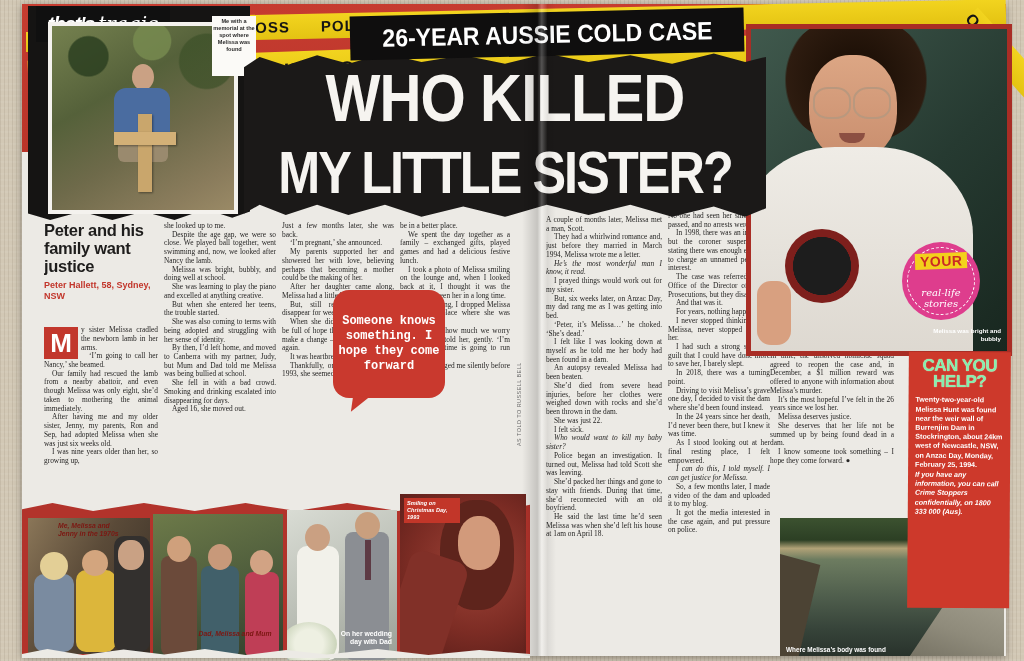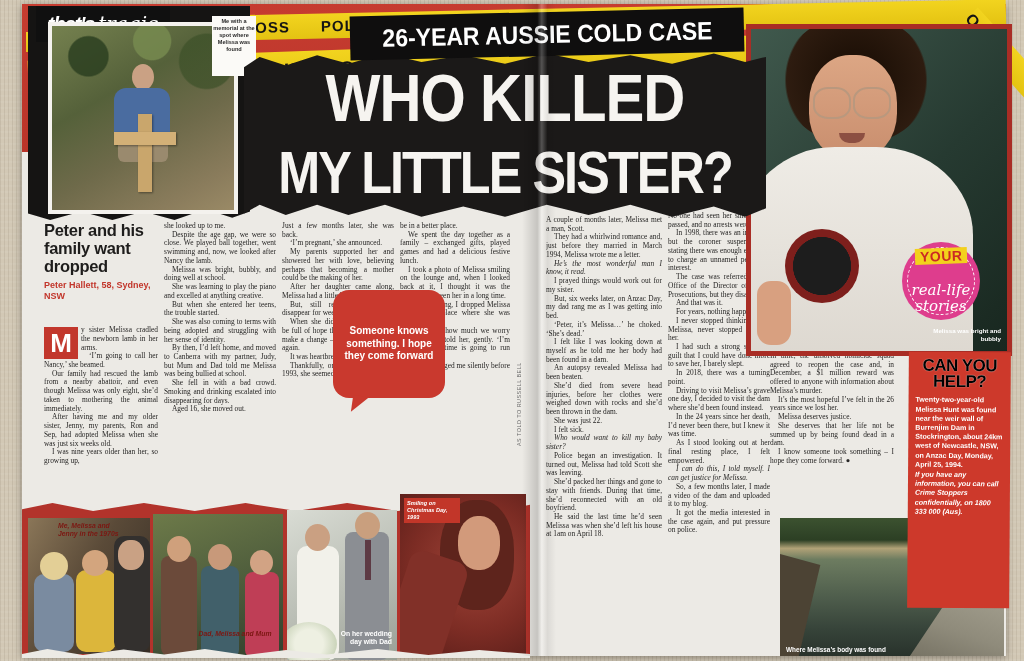--- a/index.html
+++ b/index.html
@@ -59,21 +59,21 @@
   #mel-glass-l{left:62px;} #mel-glass-r{left:102px;}
   #mel-smile{position:absolute;left:88px;top:104px;width:26px;height:10px;border-radius:0 0 20px 20px;background:#8c4f42;}
   #mel-shirt{position:absolute;left:-8px;top:118px;width:230px;height:210px;border-radius:40% 42% 0 0;background:linear-gradient(180deg,#efece6,#ddd8d0);}
   #mel-logo{position:absolute;left:34px;top:200px;width:74px;height:74px;border-radius:50%;background:radial-gradient(circle,#1d1d1d 55%,#7e1f1c 56% 75%,#1d1d1d 76%);}
   #mel-hand{position:absolute;left:6px;top:252px;width:34px;height:64px;border-radius:14px;background:#d8a080;}
   #melcaption{position:absolute;right:6px;bottom:8px;color:#fff;font-size:6.2px;font-weight:bold;text-align:right;line-height:1.3;width:70px;}
   
   #badge{left:880px;top:238px;width:78px;height:78px;border-radius:50%;background:#de3d8d;z-index:9;
     outline:1.5px dashed #fff;outline-offset:-6px;display:flex;flex-direction:column;align-items:center;justify-content:center;}
   #badge .your{background:#f3d11c;color:#cb2a24;font-weight:bold;font-size:14px;padding:0 5px;transform:rotate(-2deg);letter-spacing:.5px;}
-  #badge .rls{color:#fff;font-family:"DejaVu Serif",serif;font-style:italic;font-size:15px;text-align:center;line-height:1.1;margin-top:18px;}
+  #badge .rls{color:#fff;font-family:"DejaVu Serif",serif;font-style:italic;font-size:10px;text-align:center;line-height:1.1;margin-top:18px;}
   
   .body-col{position:absolute;font-family:"Liberation Serif","DejaVu Serif",serif;font-size:7.4px;line-height:1.18;
     color:#262524;text-align:justify;overflow:hidden;z-index:2;}
   .body-col p{margin:0;text-indent:8px;}
   .body-col p:first-child{text-indent:0;}
   .body-col p.em{font-style:italic;}
   #colA{left:22px;top:218px;width:114px;height:294px;}
   #colB{left:142px;top:218px;width:112px;height:292px;}
   #colC{left:260px;top:218px;width:112px;height:292px;}
   #colD{left:378px;top:218px;width:110px;height:292px;}
@@ -84,27 +84,27 @@
     color:#1e1d1c;letter-spacing:-.3px;text-align:left;margin-bottom:5px;}
   #colA-byline{font-family:"Liberation Sans",sans-serif;font-size:9px;font-weight:bold;color:#c2362b;
     line-height:1.2;text-align:left;margin-bottom:24px;}
   .dropcap{float:left;width:34px;height:32px;background:#c2372c;color:#fff;font-family:"Liberation Sans",sans-serif;
     font-weight:bold;font-size:26px;line-height:32px;text-align:center;margin:1px 3px 0 0;}
   #credit{left:494px;top:330px;width:10px;height:140px;z-index:3;color:#6a6a6a;font-size:5.4px;letter-spacing:.5px;
     writing-mode:vertical-rl;transform:rotate(180deg);text-align:center;}
   
   #bubble{left:311px;top:286px;width:104px;height:100px;background:#c9392e;border-radius:16px;z-index:5;
     display:flex;align-items:center;justify-content:center;padding:4px;}
-  #bubble span{color:#fff;font-family:Liberation Sans, sans-serif;font-weight:bold;font-size:10px;line-height:1.25;text-align:center;}
+  #bubble span{color:#fff;font-family:Liberation Mono, monospace;font-weight:bold;font-size:12px;line-height:1.25;text-align:center;}
   #bubble-tail{left:330px;top:392px;width:0;height:0;z-index:5;
     border-top:17px solid #c9392e;border-right:16px solid transparent;transform:rotate(8deg);}
   
   #helpbox{left:886px;top:348px;width:102px;height:256px;background:#cd392b;z-index:8;transform:rotate(.4deg);
     padding:6px 7px;box-sizing:border-box;}
-  #help-title{color:#000000;font-weight:bold;font-size:17px;line-height:.95;text-align:center;letter-spacing:-.5px;
+  #help-title{color:#86efac;font-weight:bold;font-size:17px;line-height:.95;text-align:center;letter-spacing:-.5px;
     text-shadow:0 0 1px #fff;margin-bottom:6px;white-space:pre-line;}
   #help-body{color:#fff;font-size:7.1px;font-weight:bold;line-height:1.3;}
   #help-italic{font-style:italic;display:block;margin-top:1px;}
   
   #photostrip{left:0;top:496px;width:508px;height:156px;background:#b2332b;z-index:3;
     clip-path:polygon(0 6%,6% 2%,14% 7%,24% 2%,34% 7%,44% 2%,54% 7%,64% 2%,74% 7%,84% 2%,94% 7%,100% 3%,100% 100%,0 100%);}
   .strip-photo{position:absolute;overflow:hidden;z-index:4;}
   #p1{left:6px;top:514px;width:122px;height:136px;background:linear-gradient(120deg,#8a7658 0%,#5a4a38 45%,#352c24 100%);}
   #p1 .boy{position:absolute;left:6px;top:56px;width:40px;height:78px;border-radius:10px;background:#7a8ba0;}
   #p1 .boyhead{position:absolute;left:12px;top:34px;width:28px;height:28px;border-radius:50%;background:#e3cf96;}
@@ -200,21 +200,21 @@
       <div id="melcaption">Melissa was bright and bubbly</div>
     </div>
 
     <div class="abs" id="badge">
       <span class="your">YOUR</span>
       <span class="rls" style="white-space:pre-line;">real-life
 stories</span>
     </div>
 
     <div class="body-col" id="colA">
-      <div id="colA-head">Peter and his family want dropped</div>
+      <div id="colA-head">Peter and his family want justice</div>
       <div id="colA-byline">Peter Hallett, 58, Sydney, NSW</div>
       <div>
           <p><span class="dropcap">M</span>y sister Melissa cradled the newborn lamb in her arms.</p>
           <p>‘I’m going to call her Nancy,’ she beamed.</p>
           <p>Our family had rescued the lamb from a nearby abattoir, and even though Melissa was only eight, she’d taken to mothering the animal immediately.</p>
           <p>After having me and my older sister, Jenny, my parents, Ron and Sep, had adopted Melissa when she was just six weeks old.</p>
           <p>I was nine years older than her, so growing up,</p>
         </div>
     </div>
     <div class="body-col" id="colB">
@@ -291,21 +291,21 @@
 
     <div class="abs" id="bubble">
       <span>Someone knows something. I hope they come forward</span>
     </div>
     <div class="abs" id="bubble-tail"></div>
 
     <div class="abs" id="helpbox">
       <div id="help-title">CAN YOU
 HELP?</div>
       <div id="help-body">
-        <span>Twenty-two-year-old Melissa Hunt was found near the weir wall of Burrenjim Dam in Stockrington, about 24km west of Newcastle, NSW, on Anzac Day, Monday, April 25, 1994. </span>
+        <span>Twenty-two-year-old Melissa Hunt was found near the weir wall of Burrenjim Dam in Stockrington, about 24km west of Newcastle, NSW, on Anzac Day, Monday, February 25, 1994. </span>
         <span id="help-italic">If you have any information, you can call Crime Stoppers confidentially, on 1800 333 000 (Aus).</span>
       </div>
     </div>
 
     <div class="abs" id="photostrip"></div>
 
     <div class="abs strip-photo" id="p1">
       <div class="boy"></div>
         <div class="boyhead"></div>
       <div class="tot"></div>

